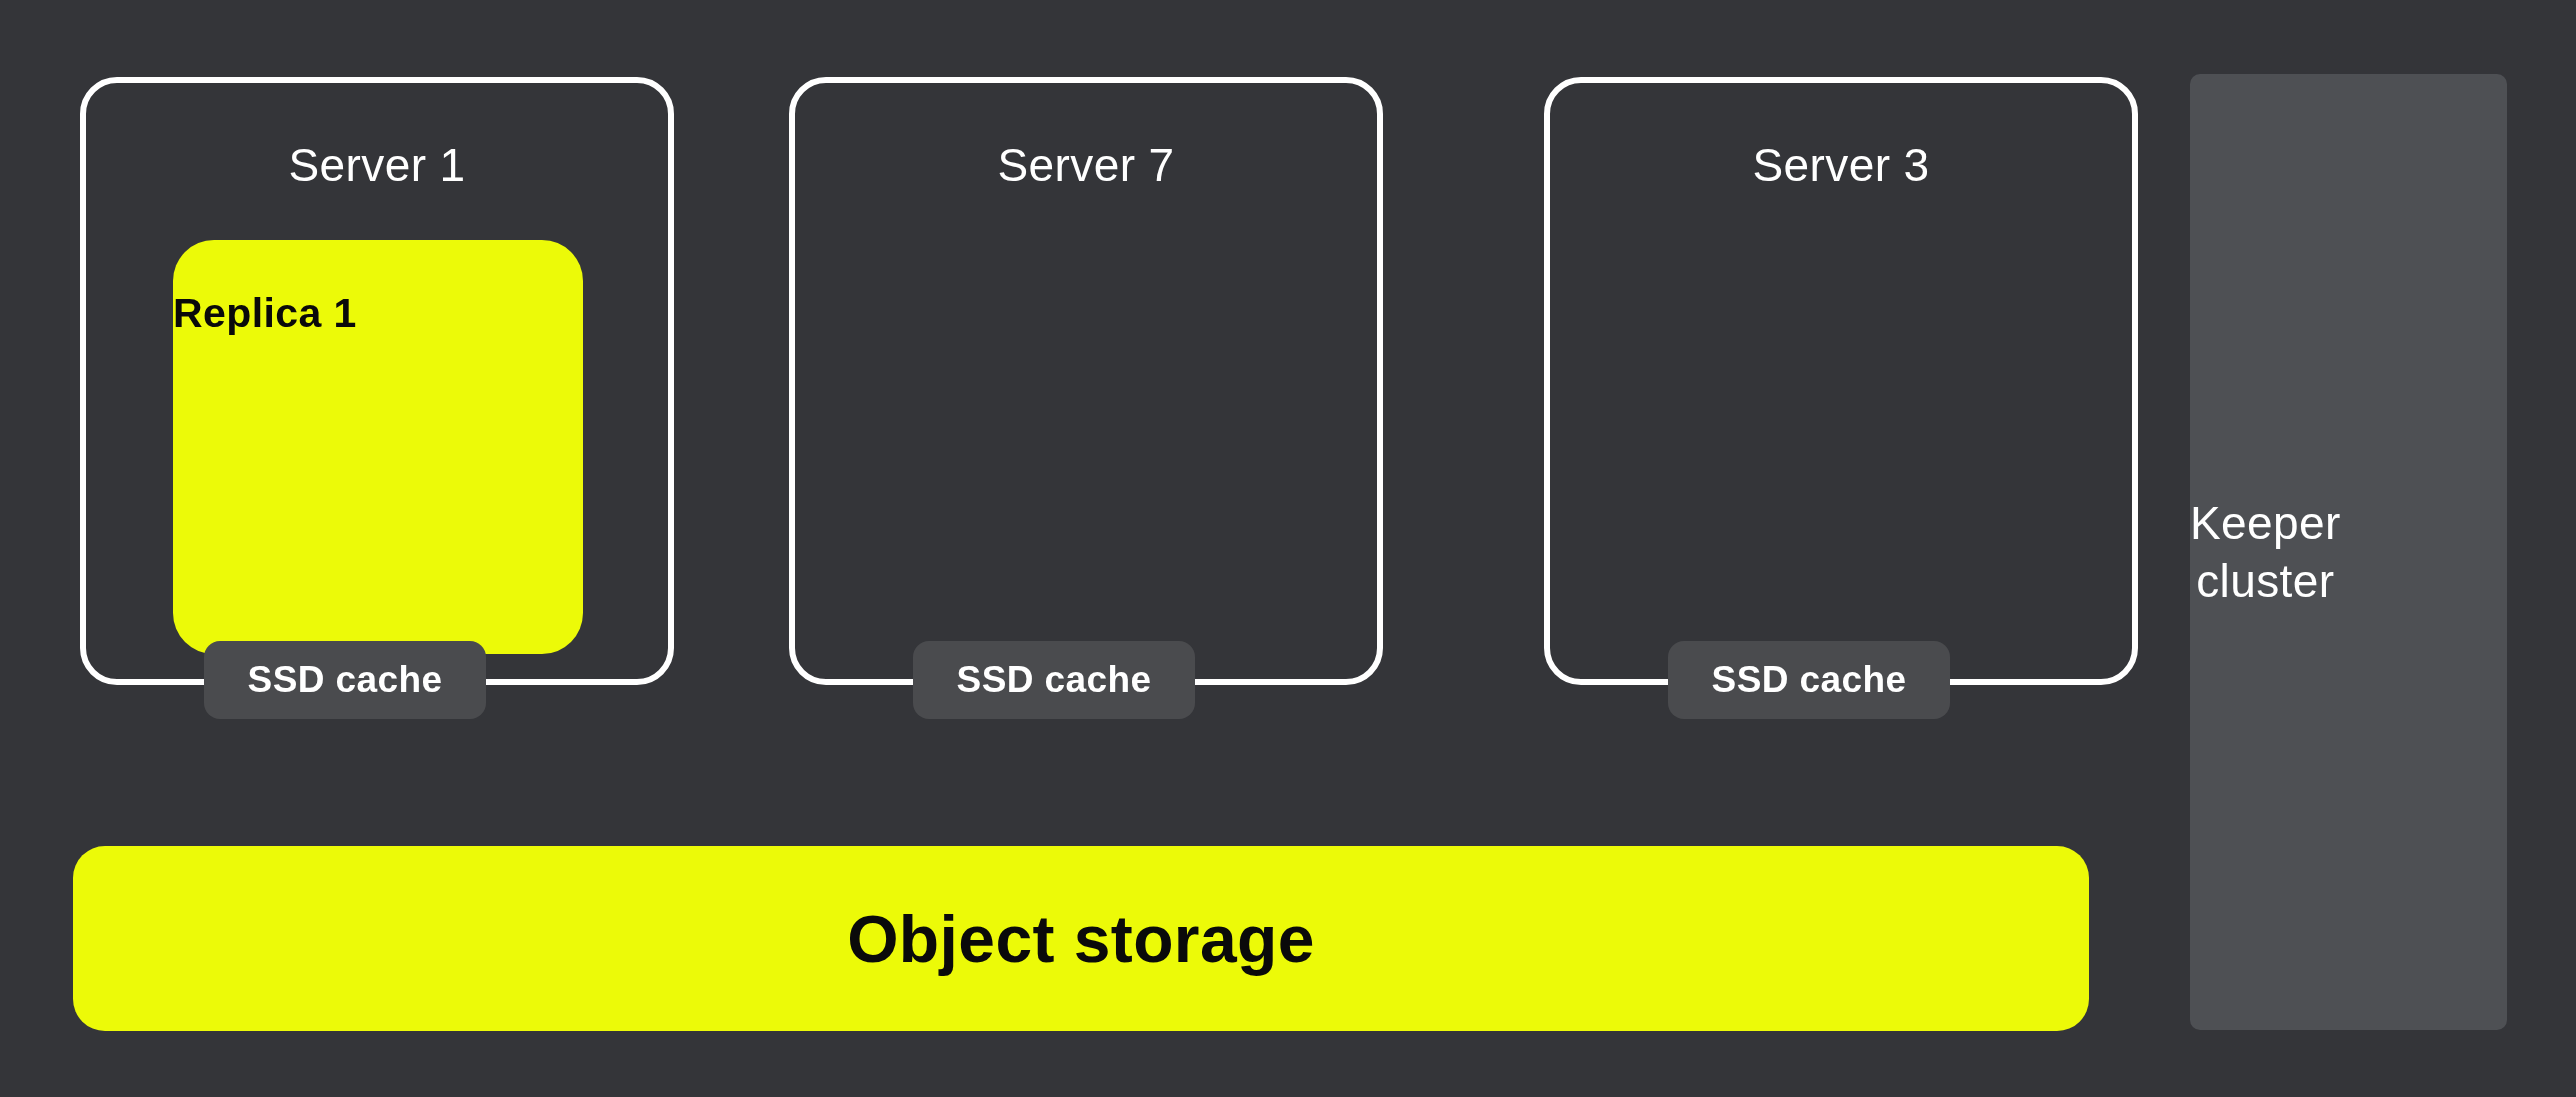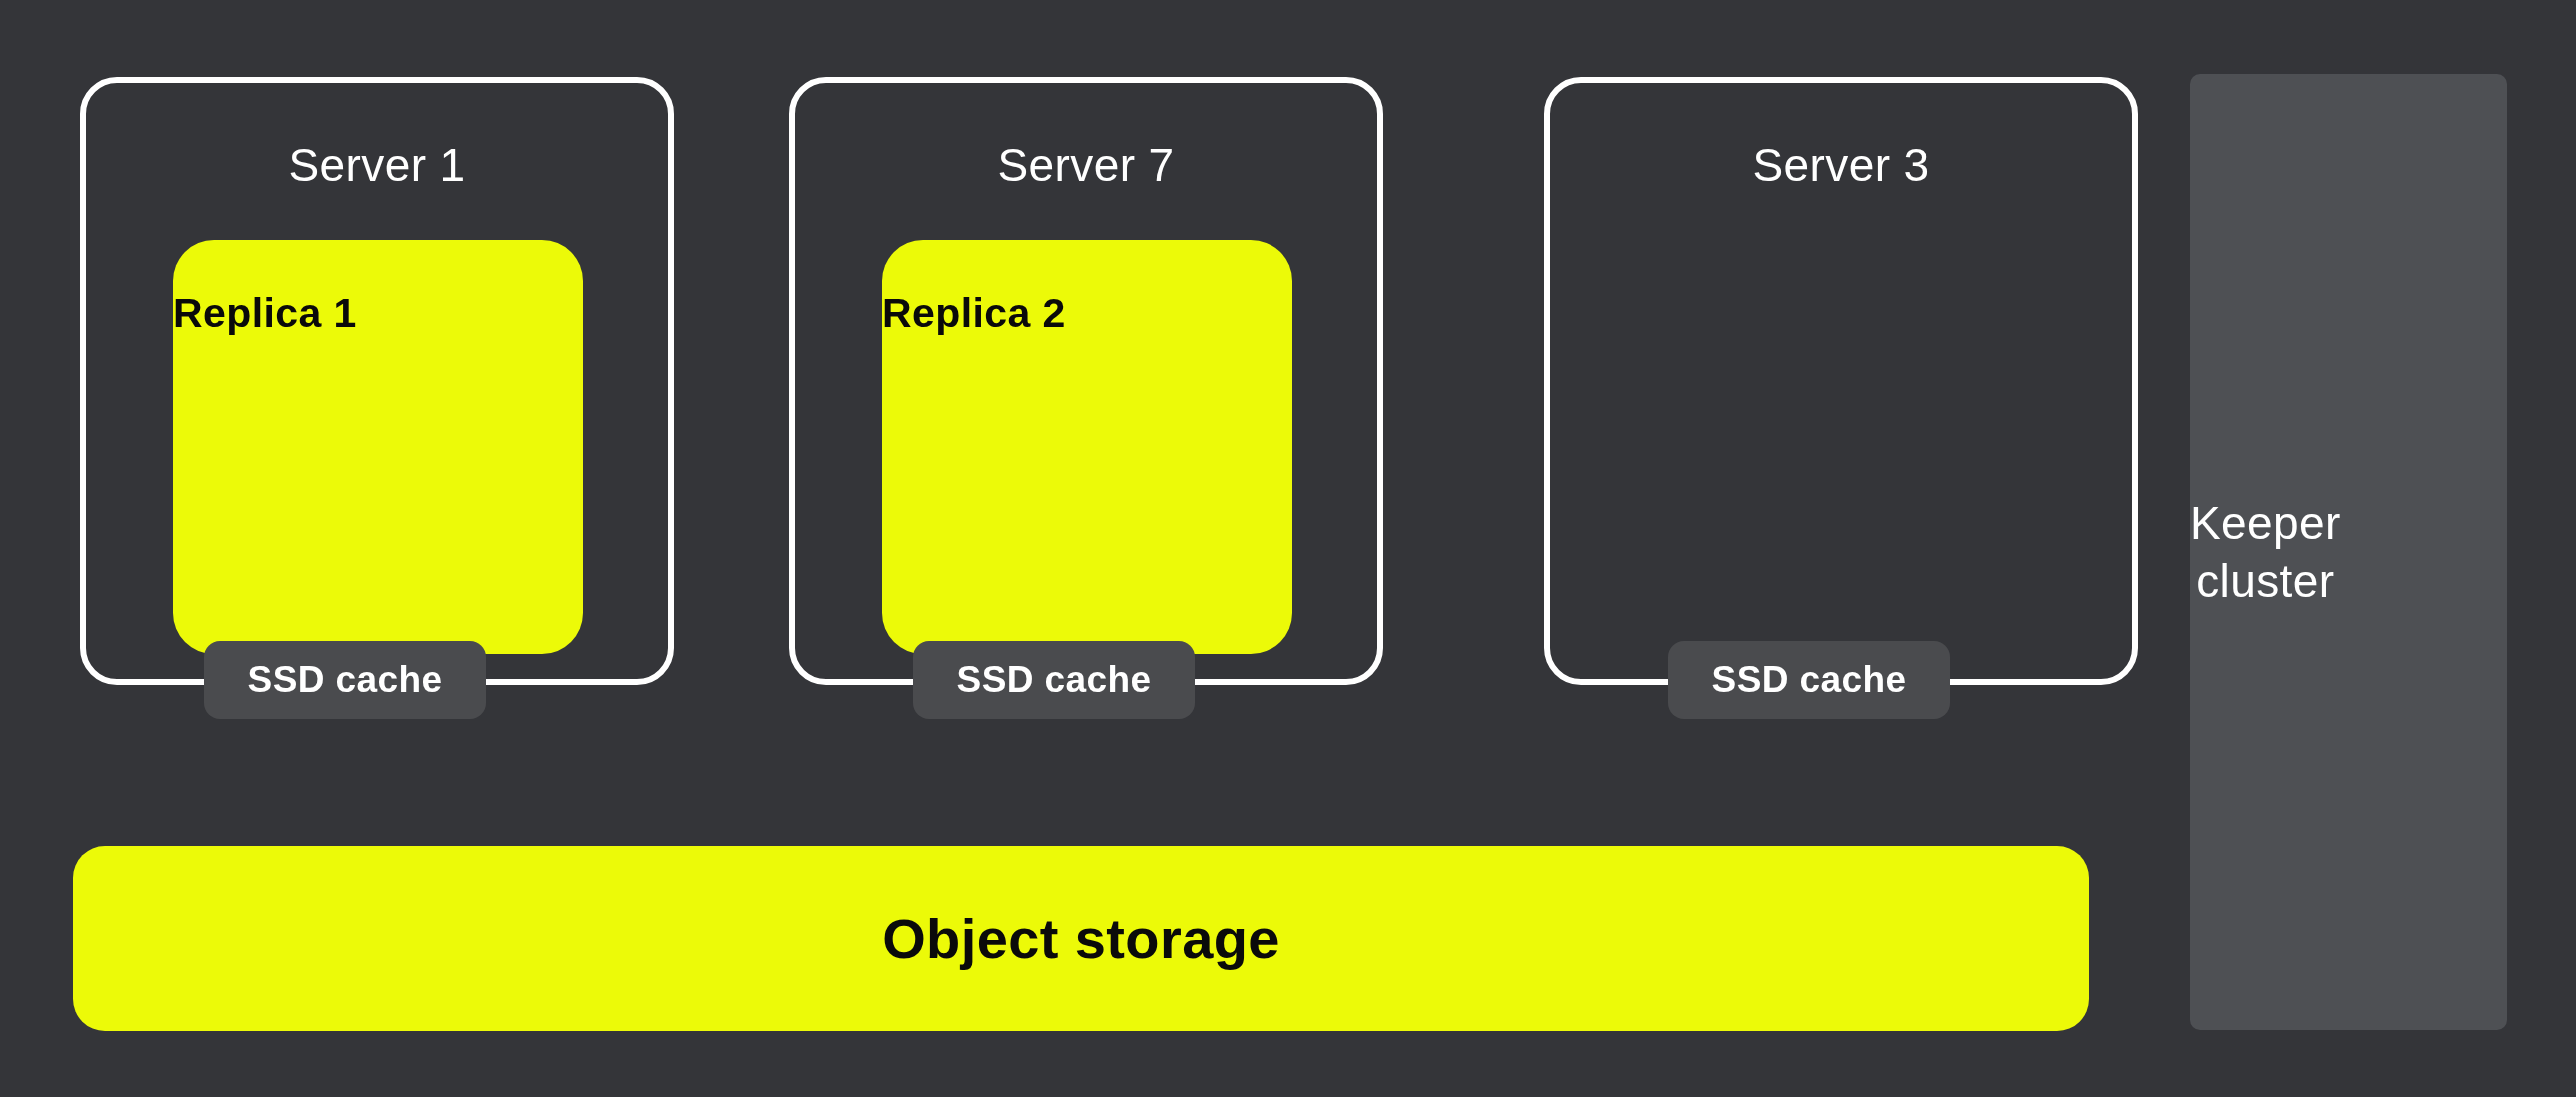--- a/index.html
+++ b/index.html
@@ -99,21 +99,21 @@
     width: 2016px;
     height: 185px;
     border-radius: 32px;
     background: var(--accent, #ECFA08);
     display: flex;
     align-items: center;
     justify-content: center;
   }
   .object-storage-label {
     color: var(--ink, #0A0A0A);
-    font-size: 56px;
+    font-size: 66px;
     font-weight: 700;
     letter-spacing: 0.4px;
   }
 
   
   .keeper {
     position: absolute;
     left: 2190px;
     top: 74px;
     width: 317px;
@@ -145,23 +145,20 @@
     <div class="replica">
       <div class="replica-label">Replica 1</div>
     </div>
     <div class="ssd">
       <div class="ssd-label">SSD cache</div>
     </div>
   </div>
 
   <div class="server s2">
     <div class="server-title">Server 7</div>
-    <div class="replica">
-      <div class="replica-label">Replica 2</div>
-    </div>
     <div class="ssd">
       <div class="ssd-label">SSD cache</div>
     </div>
   </div>
 
   <div class="server s3">
     <div class="server-title">Server 3</div>
     <div class="ssd">
       <div class="ssd-label">SSD cache</div>
     </div>

